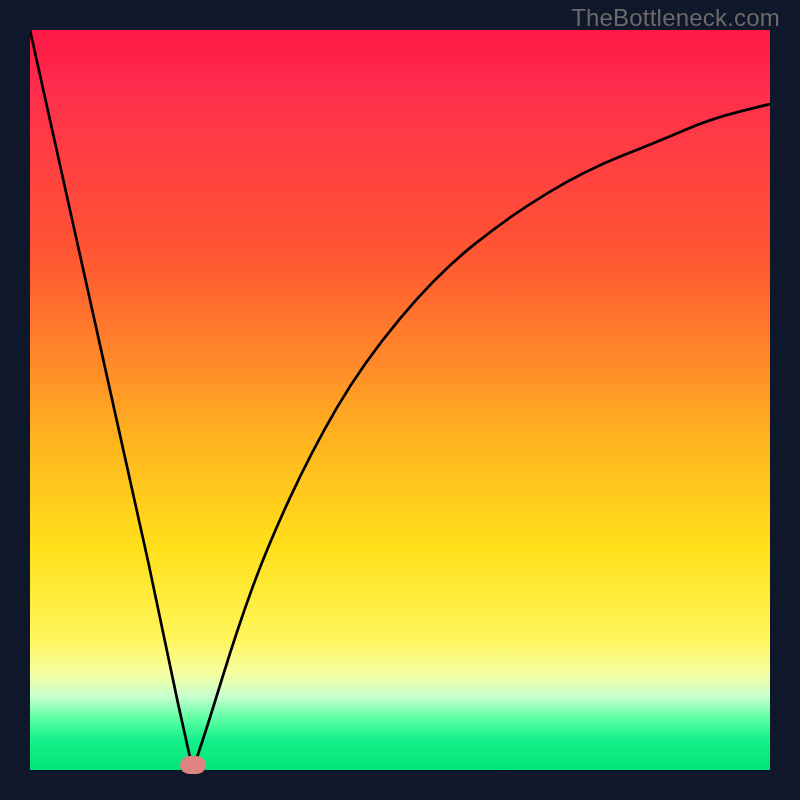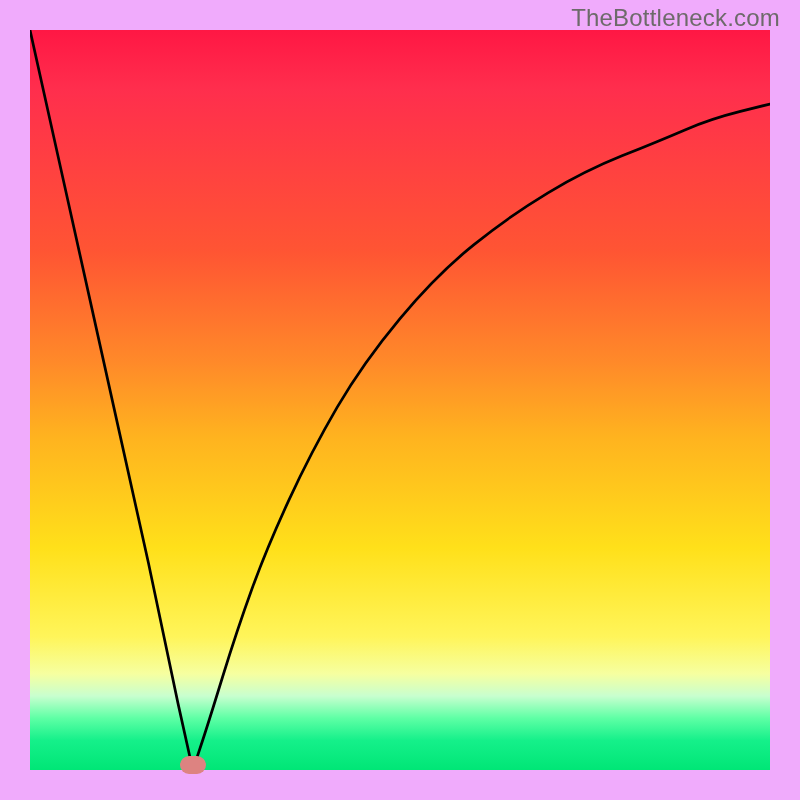--- a/index.html
+++ b/index.html
@@ -8,21 +8,21 @@
     width: 800px;
     height: 800px;
     background: #000;
     font-family: Arial, Helvetica, sans-serif;
     overflow: hidden;
   }
   .frame {
     position: relative;
     width: 800px;
     height: 800px;
-    background: #f0abfc;
+    background: #0f172a;
   }
   .plot-area {
     position: absolute;
     left: 30px;
     top: 30px;
     width: 740px;
     height: 740px;
     
     background: linear-gradient(
       to bottom,

